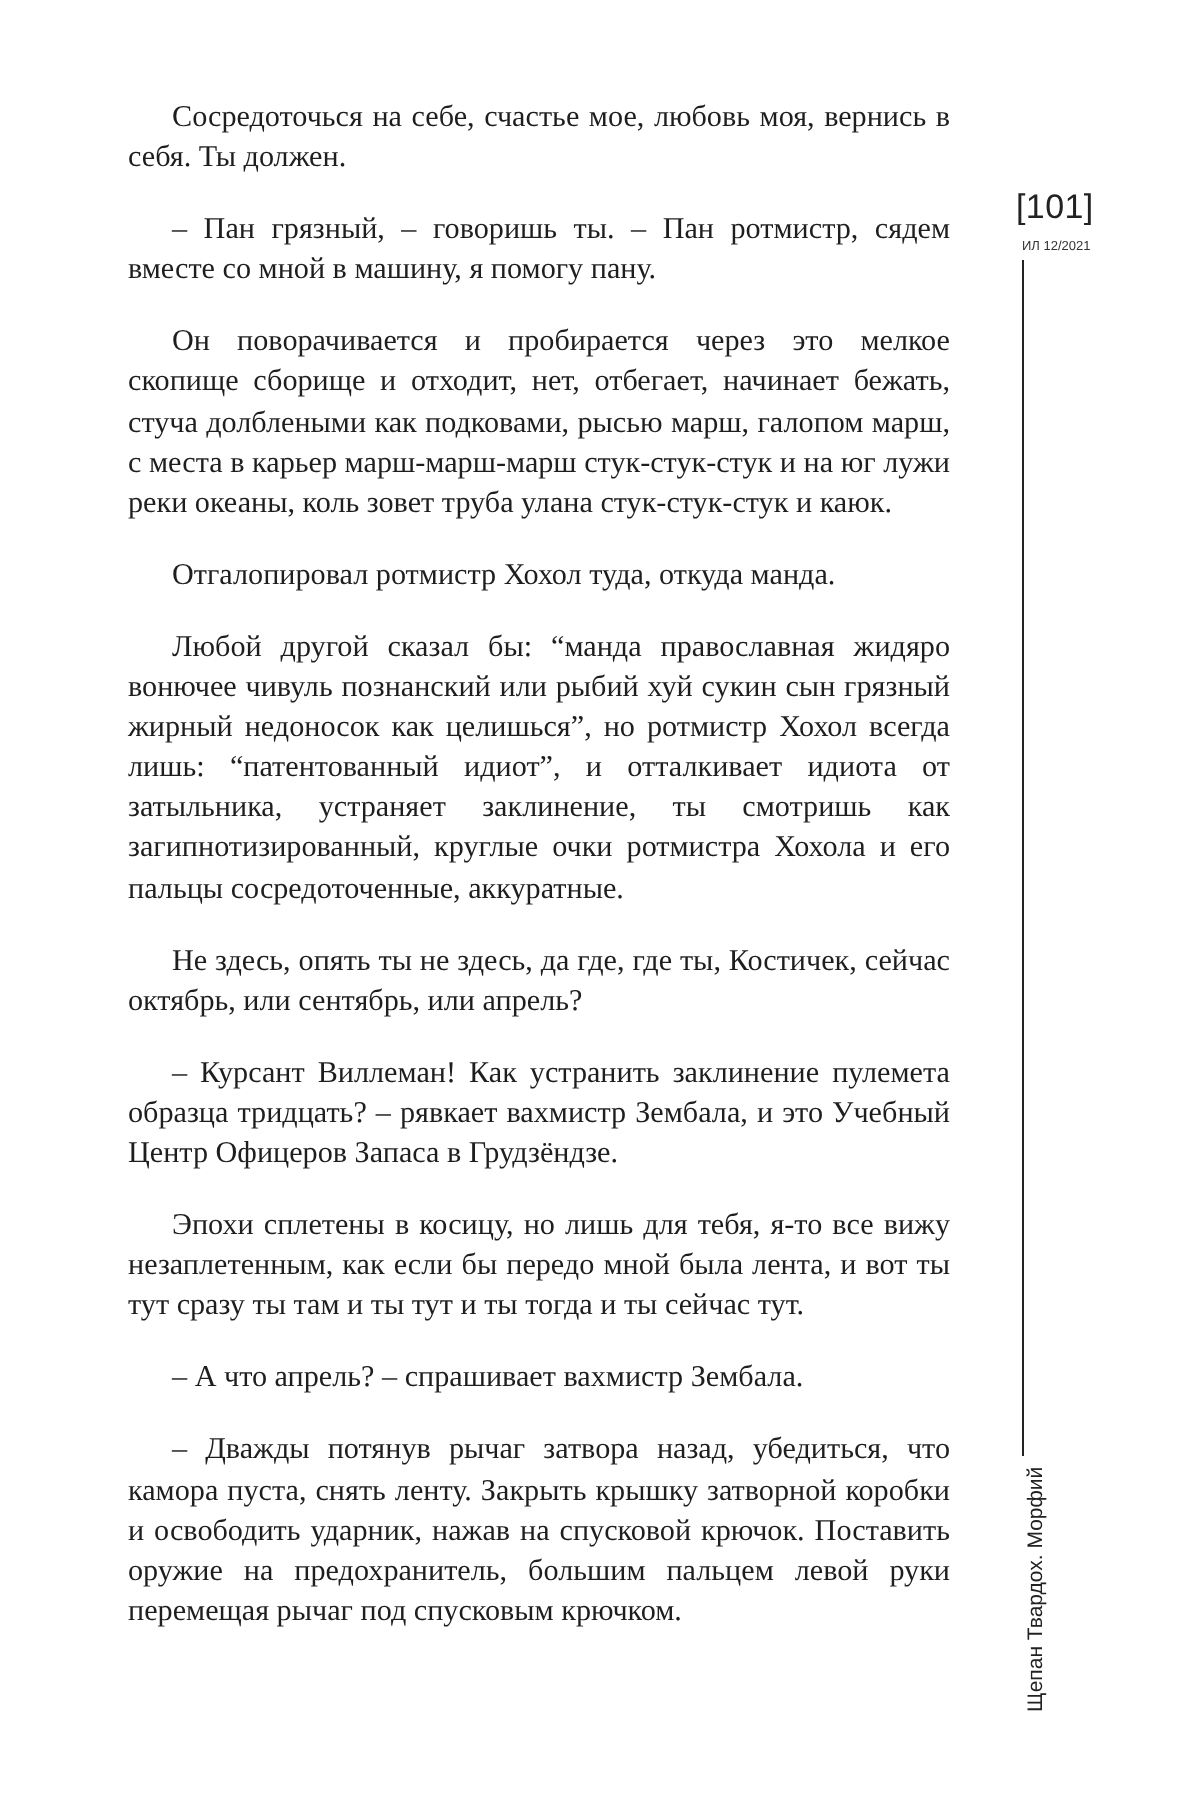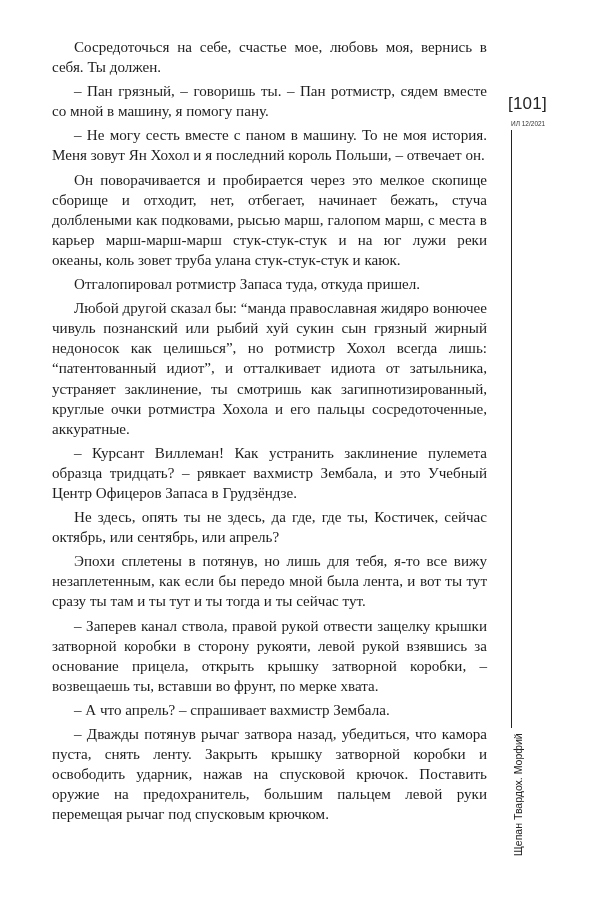--- a/index.html
+++ b/index.html
@@ -6,21 +6,21 @@
   body {
     width: 600px; height: 910px; background: #ffffff; position: relative; overflow: hidden;
     color: #1e1e1e;
   }
   .text-block {
     position: absolute; left: 48px; top: 33px; width: 443px;
     font-family: "Liberation Serif", "DejaVu Serif", serif;
     font-size: 15.1px; line-height: 20.1px;
     text-align: justify; hyphens: manual;
   }
-  .text-block p { margin: 4px; text-indent: 22px; }
+  .text-block p { margin: 16px; text-indent: 22px; }
   .page-num {
     position: absolute; left: 508px; top: 94px;
     font-family: "Liberation Sans", "DejaVu Sans", sans-serif;
     font-size: 17px; color: #222; letter-spacing: 0.2px;
   }
   .issue {
     position: absolute; left: 511px; top: 120px;
     font-family: "Liberation Sans", "DejaVu Sans", sans-serif;
     font-size: 6.5px; color: #333;
   }
@@ -33,28 +33,26 @@
     font-family: "Liberation Sans", "DejaVu Sans", sans-serif;
     font-size: 10.5px; color: #222; white-space: nowrap;
   }
 </style>
 </head>
 <body>
 
 <div class="text-block">
   <p>Сосредоточься на себе, счастье мое, любовь моя, вернись в себя. Ты должен.</p>
   <p>– Пан грязный, – говоришь ты. – Пан ротмистр, сядем вместе со мной в машину, я помогу пану.</p>
-  <p>– Не могу сесть вместе с паном в машину. То не моя история. Меня зовут Ян Хохол и я последний король Польши, – отвечает он.</p>
   <p>Он поворачивается и пробирается через это мелкое скопище сборище и отходит, нет, отбегает, начинает бежать, стуча долблеными как подковами, рысью марш, галопом марш, с места в карьер марш-марш-марш стук-стук-стук и на юг лужи реки океаны, коль зовет труба улана стук-стук-стук и каюк.</p>
-  <p>Отгалопировал ротмистр Запаса туда, откуда пришел.</p>
+  <p>Отгалопировал ротмистр Хохол туда, откуда манда.</p>
   <p>Любой другой сказал бы: “манда православная жидяро вонючее чивуль познанский или рыбий хуй сукин сын грязный жирный недоносок как целишься”, но ротмистр Хохол всегда лишь: “патентованный идиот”, и отталкивает идиота от затыльника, устраняет заклинение, ты смотришь как загипнотизированный, круглые очки ротмистра Хохола и его пальцы сосредоточенные, аккуратные.</p>
+  <p>Не здесь, опять ты не здесь, да где, где ты, Костичек, сейчас октябрь, или сентябрь, или апрель?</p>
   <p>– Курсант Виллеман! Как устранить заклинение пулемета образца тридцать? – рявкает вахмистр Зембала, и это Учебный Центр Офицеров Запаса в Грудзёндзе.</p>
-  <p>Не здесь, опять ты не здесь, да где, где ты, Костичек, сейчас октябрь, или сентябрь, или апрель?</p>
-  <p>Эпохи сплетены в потянув, но лишь для тебя, я-то все вижу незаплетенным, как если бы передо мной была лента, и вот ты тут сразу ты там и ты тут и ты тогда и ты сейчас тут.</p>
-  <p>– Заперев канал ствола, правой рукой отвести защелку крышки затворной коробки в сторону рукояти, левой рукой взявшись за основание прицела, открыть крышку затворной коробки, – возвещаешь ты, вставши во фрунт, по мерке хвата.</p>
+  <p>Эпохи сплетены в косицу, но лишь для тебя, я-то все вижу незаплетенным, как если бы передо мной была лента, и вот ты тут сразу ты там и ты тут и ты тогда и ты сейчас тут.</p>
   <p>– А что апрель? – спрашивает вахмистр Зембала.</p>
   <p>– Дважды потянув рычаг затвора назад, убедиться, что камора пуста, снять ленту. Закрыть крышку затворной коробки и освободить ударник, нажав на спусковой крючок. Поставить оружие на предохранитель, большим пальцем левой руки перемещая рычаг под спусковым крючком.</p>
 
 </div>
 
 <div class="page-num">[101]</div>
 <div class="issue">ИЛ 12/2021</div>
 <div class="vline"></div>
 <div class="running-title">Щепан Твардох. Морфий</div>
 

